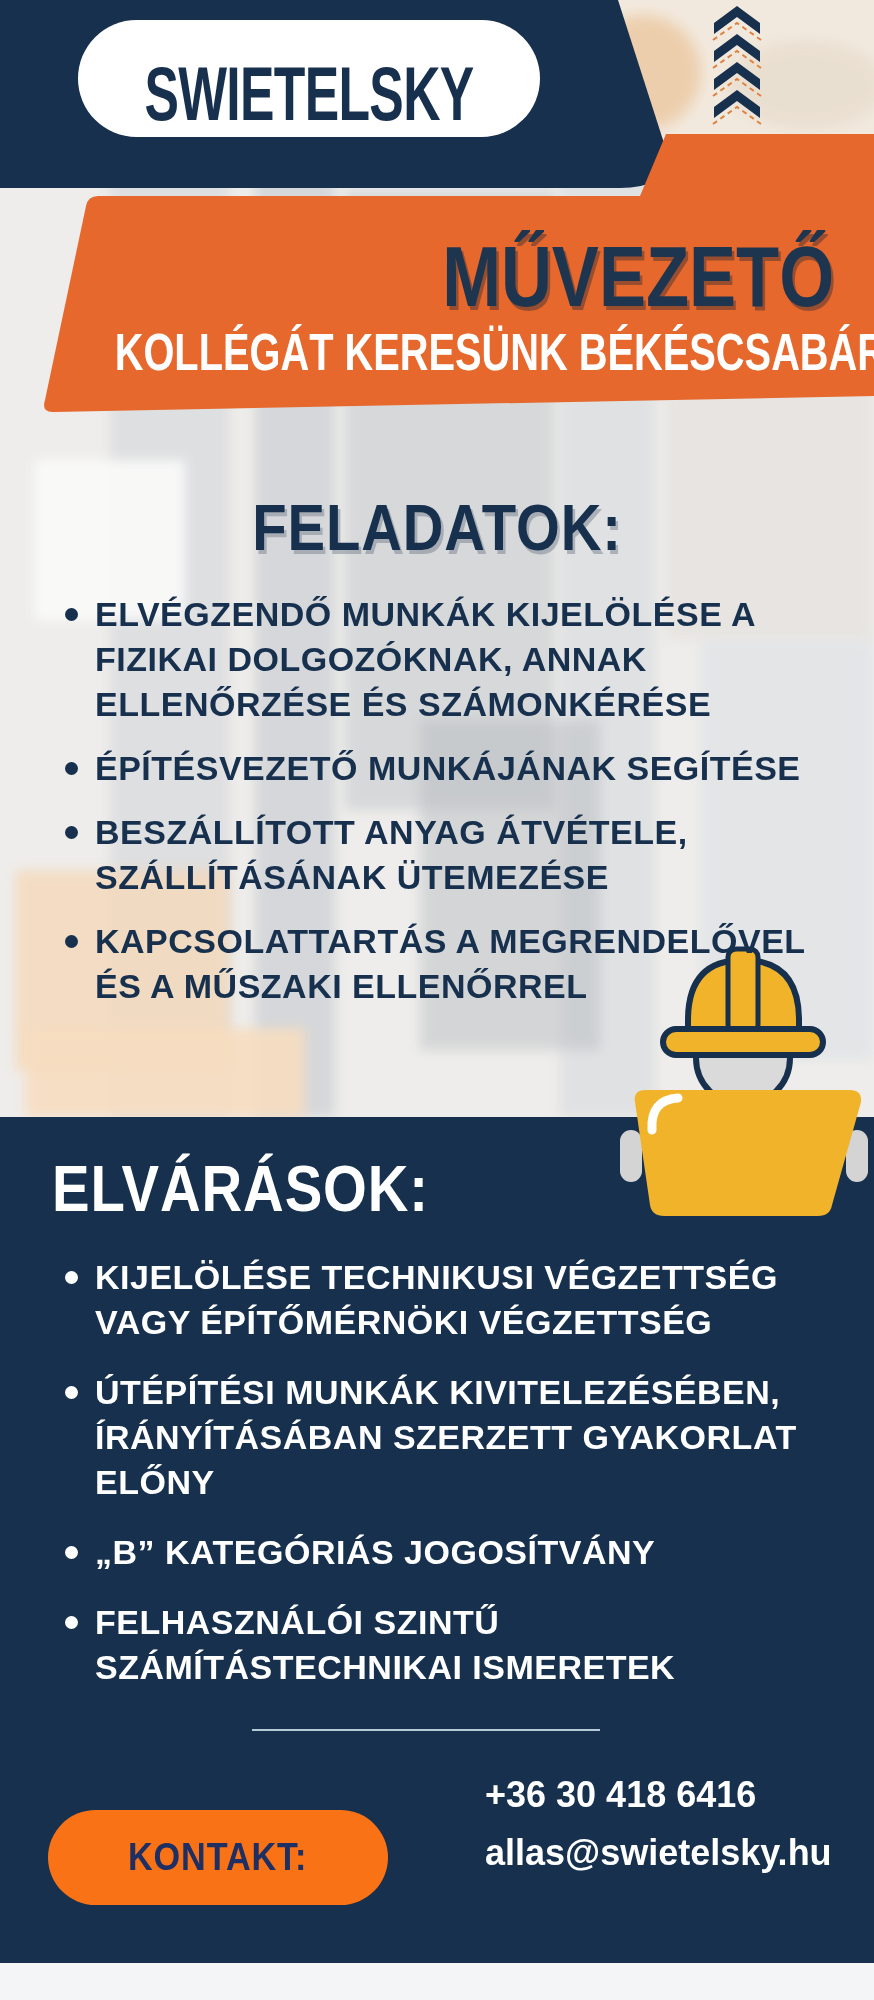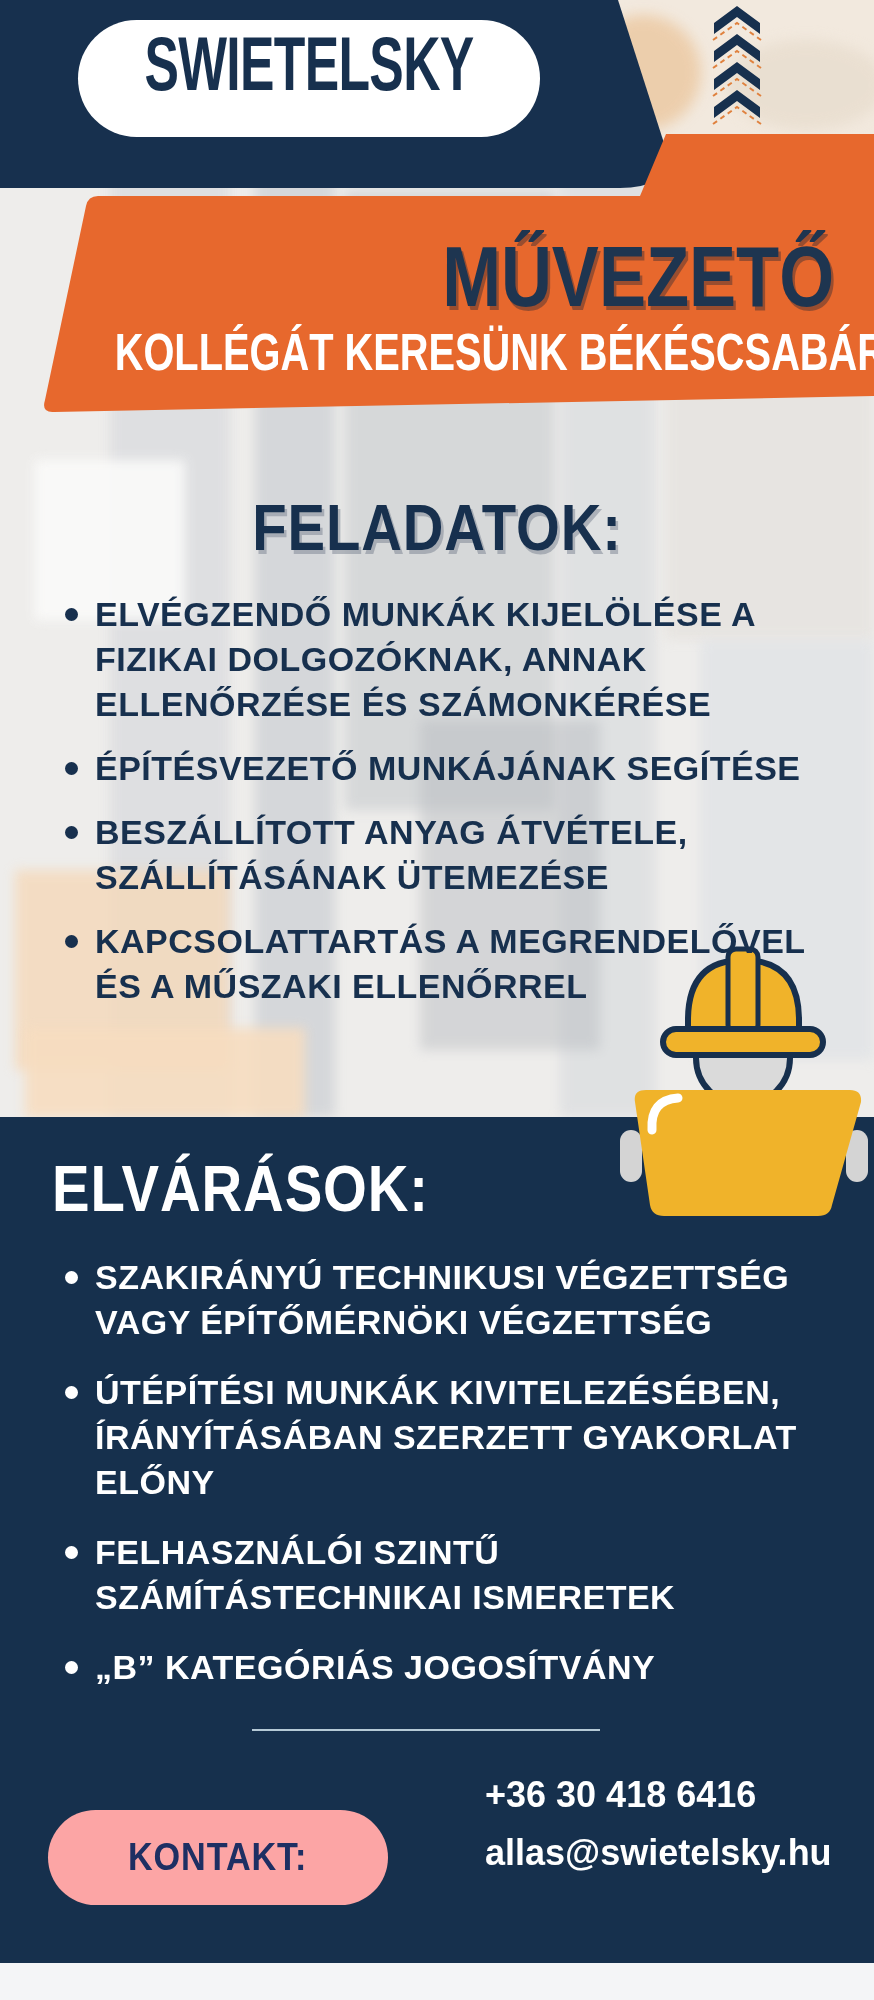--- a/index.html
+++ b/index.html
@@ -18,21 +18,21 @@
   .photo-mid{left:0;top:140px;width:874px;height:977px;background:#eeedeb;overflow:hidden;}
   .photo-mid .shape{position:absolute;filter:blur(6px);}
   .bottom-strip{left:0;top:1963px;width:874px;height:37px;background:#f4f5f7;}
 
   
   .sx{display:inline-block;transform-origin:center;white-space:nowrap;}
   .sx-left{transform-origin:left center;}
 
   .pill{
     left:78px;top:20px;width:462px;height:117px;border-radius:59px;
-    background:#ffffff;display:flex;align-items:flex-start;justify-content:center;
+    background:#ffffff;display:flex;align-items:flex-end;justify-content:center;
   }
   .pill .sx{font-size:76px;font-weight:bold;color:#17304e;letter-spacing:-1px;transform:scaleX(.68);}
 
   .title{left:0;right:0;top:228px;text-align:right;}
   .title .sx{font-size:85px;font-weight:bold;color:#1e3550;transform:scaleX(.83);
     text-shadow:3px 4px 0 rgba(25,35,52,.38);}
   .subtitle{left:0;right:0;top:323px;text-align:center;}
   .subtitle .sx{font-size:51px;font-weight:bold;color:#ffffff;transform:scaleX(.78);}
 
   .h-tasks{left:0;right:0;top:491px;text-align:center;}
@@ -54,21 +54,21 @@
   ul.tasks li{color:#17304e;}
   ul.tasks li .dot{background:#17304e;}
   ul.reqs{left:63px;top:1255px;width:764px;}
   ul.reqs li{color:#ffffff;margin-bottom:25px;}
   ul.reqs li .dot{background:#ffffff;}
 
   .divider{left:252px;top:1729px;width:348px;height:2px;background:#b5c9d6;}
 
   .contact-btn{
     left:48px;top:1810px;width:340px;height:95px;border-radius:48px;
-    background:#fca5a5;display:flex;align-items:center;justify-content:center;cursor:pointer;text-align:right;
+    background:#f97316;display:flex;align-items:center;justify-content:center;cursor:pointer;text-align:right;
   }
   .contact-btn .sx{font-size:38px;font-weight:bold;color:#1e2f63;letter-spacing:1px;transform:scaleX(.9);}
 
   .contact-info{left:485px;top:1766px;}
   .contact-info .cline{font-size:36px;font-weight:bold;color:#ffffff;line-height:58px;white-space:nowrap;}
 </style>
 </head>
 <body>
 
 <div class="poster">
@@ -158,28 +158,28 @@
 SZÁLLÍTÁSÁNAK ÜTEMEZÉSE</span></li>
       <li><span class="dot"></span><span>KAPCSOLATTARTÁS A MEGRENDELŐVEL
 ÉS A MŰSZAKI ELLENŐRREL</span></li>
     </ul>
 
   <div class="txt h-reqs">
     <span class="sx sx-left">ELVÁRÁSOK:</span>
   </div>
 
   <ul class="blist reqs">
-      <li><span class="dot"></span><span>SZAKIRÁNYÚ TECHNIKUSI VÉGZETTSÉG
+      <li><span class="dot"></span><span>KIJELÖLÉSE TECHNIKUSI VÉGZETTSÉG
 VAGY ÉPÍTŐMÉRNÖKI VÉGZETTSÉG</span></li>
       <li><span class="dot"></span><span>ÚTÉPÍTÉSI MUNKÁK KIVITELEZÉSÉBEN,
 ÍRÁNYÍTÁSÁBAN SZERZETT GYAKORLAT
 ELŐNY</span></li>
+      <li><span class="dot"></span><span>„B” KATEGÓRIÁS JOGOSÍTVÁNY</span></li>
       <li><span class="dot"></span><span>FELHASZNÁLÓI SZINTŰ
 SZÁMÍTÁSTECHNIKAI ISMERETEK</span></li>
-      <li><span class="dot"></span><span>„B” KATEGÓRIÁS JOGOSÍTVÁNY</span></li>
     </ul>
 
   <div class="txt divider"></div>
 
   <div class="txt contact-btn">
     <span class="sx">KONTAKT:</span>
   </div>
 
   <div class="txt contact-info">
     <div class="cline">+36 30 418 6416</div>

